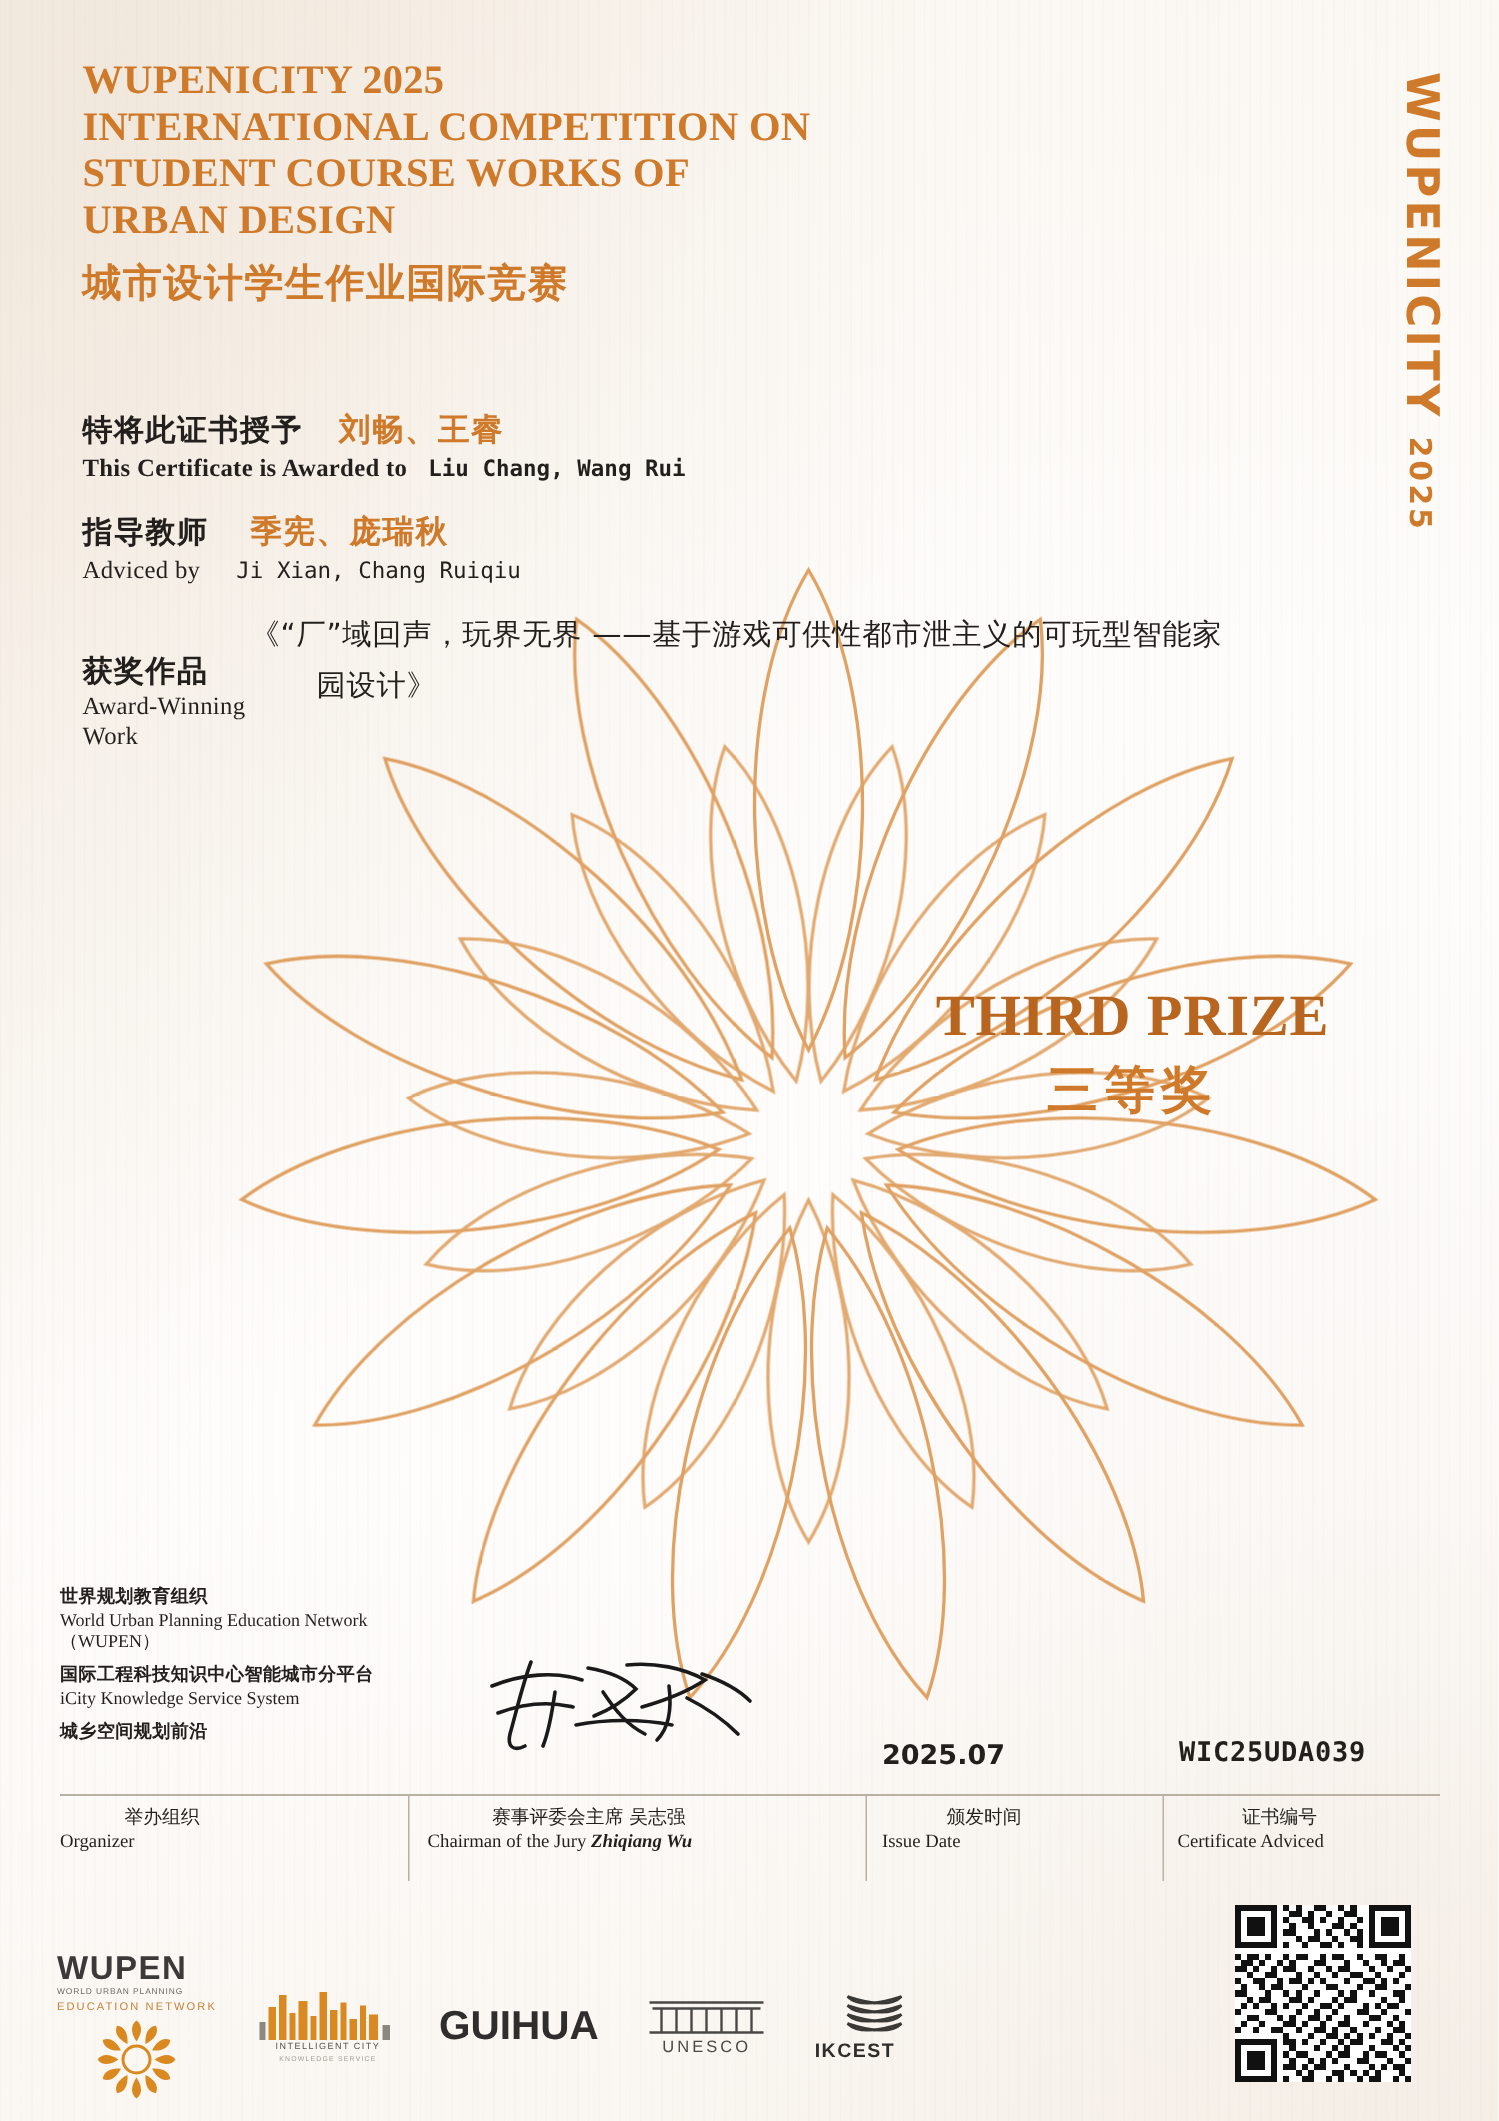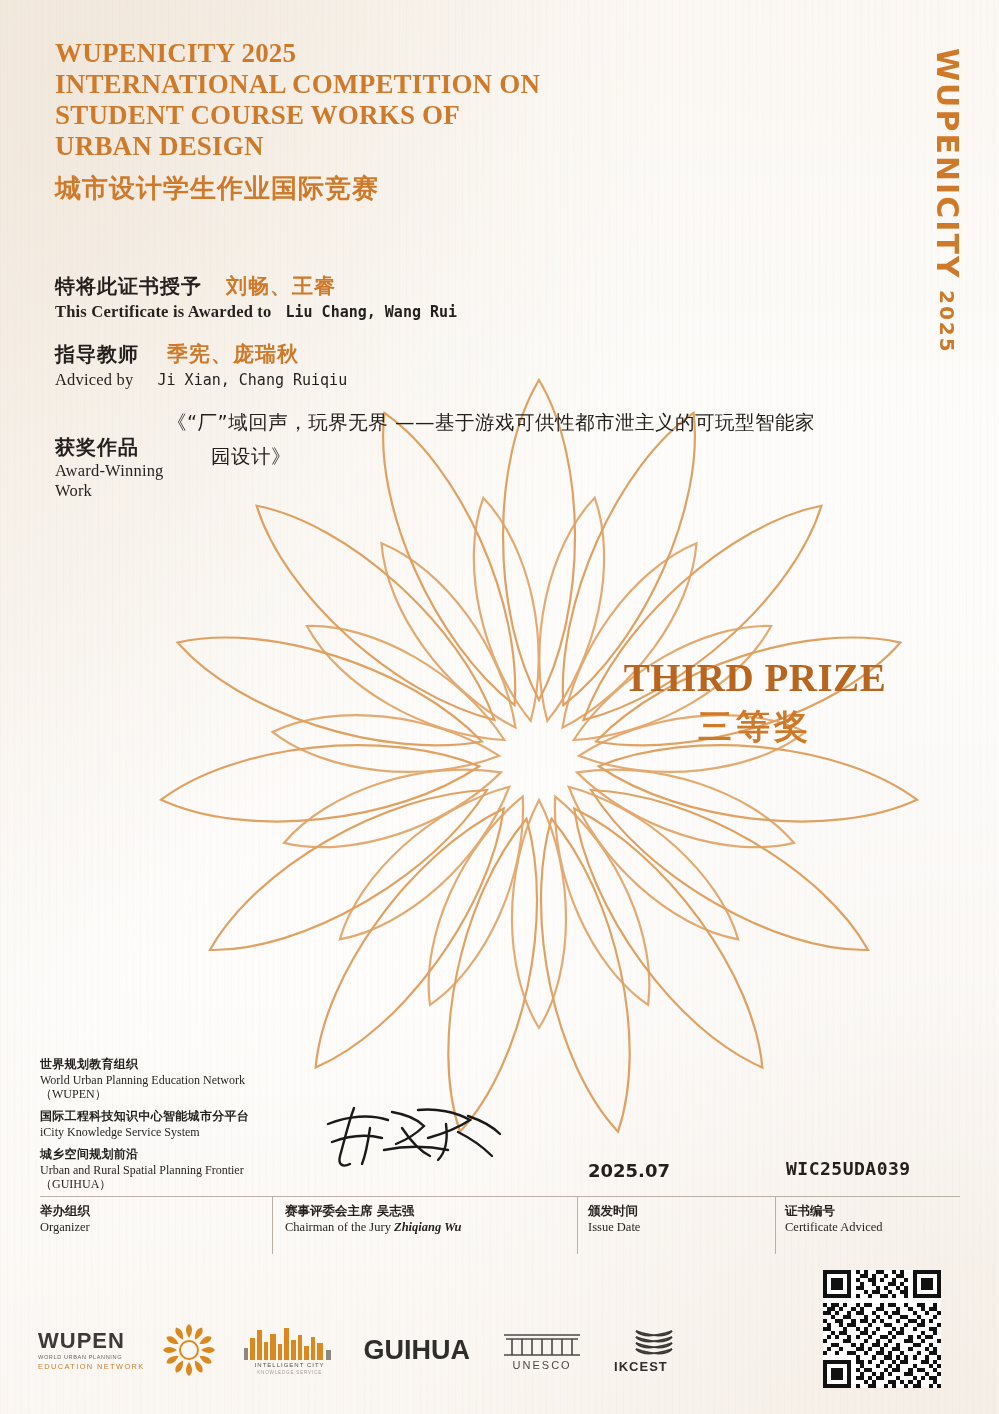--- a/index.html
+++ b/index.html
@@ -216,22 +216,23 @@
     position: absolute;
     left: 40px;
     top: 1203px;
     width: 925px;
     height: 50px;
   }
   .fcell { position: absolute; }
   .fc-cn {
     font-family: "DejaVu Sans", sans-serif;
     font-size: 12.5px;
-    font-weight: bold;
+    font-weight: normal;
     color: #231f1c;
+    margin-left: 43px;
   }
   .fc-en {
     font-family: "Liberation Serif", serif;
     font-size: 12.5px;
     color: #231f1c;
   }
   .fc-en i { font-weight: bold; }
   .divider-v {
     position: absolute;
     width: 1px;
@@ -269,21 +270,21 @@
   
   .logos {
     position: absolute;
     left: 38px;
     top: 1318px;
     height: 64px;
     display: flex;
     align-items: center;
     gap: 26px;
   }
-  .logo-wupen { display: flex; align-items: center; gap: 17px; }
+  .logo-wupen { display: flex; align-items: center; gap: 4px; flex-direction: column; }
   .lw-text { line-height: 1; }
   .lw-main {
     font-family: "Liberation Sans", sans-serif;
     font-weight: bold;
     font-size: 22px;
     color: #3b3a38;
     letter-spacing: 1px;
   }
   .lw-sub1 {
     font-family: "Liberation Sans", sans-serif;
@@ -513,21 +514,20 @@
     <div class="org-item">
       <div class="org-cn">世界规划教育组织</div>
       <div class="org-en">World Urban Planning Education Network<br>（WUPEN）</div>
     </div>
     <div class="org-item">
       <div class="org-cn">国际工程科技知识中心智能城市分平台</div>
       <div class="org-en">iCity Knowledge Service System</div>
     </div>
     <div class="org-item">
       <div class="org-cn">城乡空间规划前沿</div>
-      <div class="org-en">Urban and Rural Spatial Planning Frontier<br>（GUIHUA）</div>
     </div>
   </div>
 
   <svg class="signature" viewBox="0 0 190 80">
     <g stroke="#1a1a1a" fill="none" stroke-width="2.4" stroke-linecap="round">
       <path d="M10,26 C30,18 52,16 70,22"></path>
       <path d="M36,10 C30,26 26,44 22,58 C20,66 24,70 32,66"></path>
       <path d="M14,44 C30,38 48,36 64,40"></path>
       <path d="M52,30 C50,44 48,56 44,66"></path>
       <path d="M74,14 C86,16 98,20 106,28 C98,36 88,42 78,46"></path>

